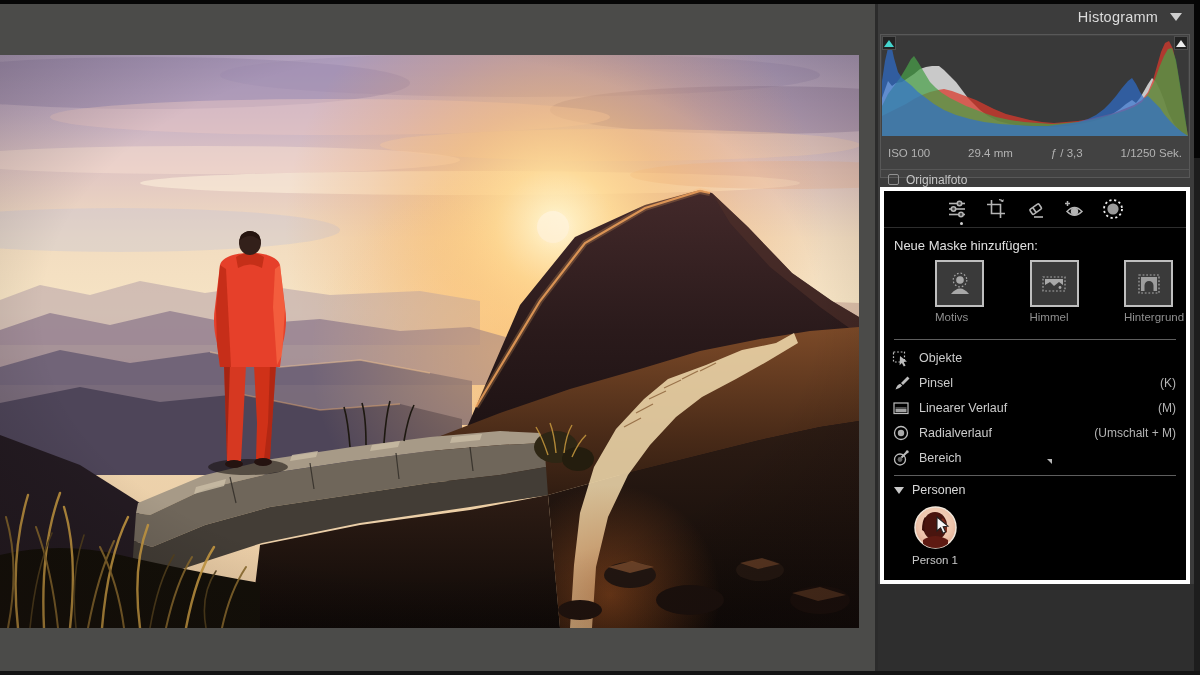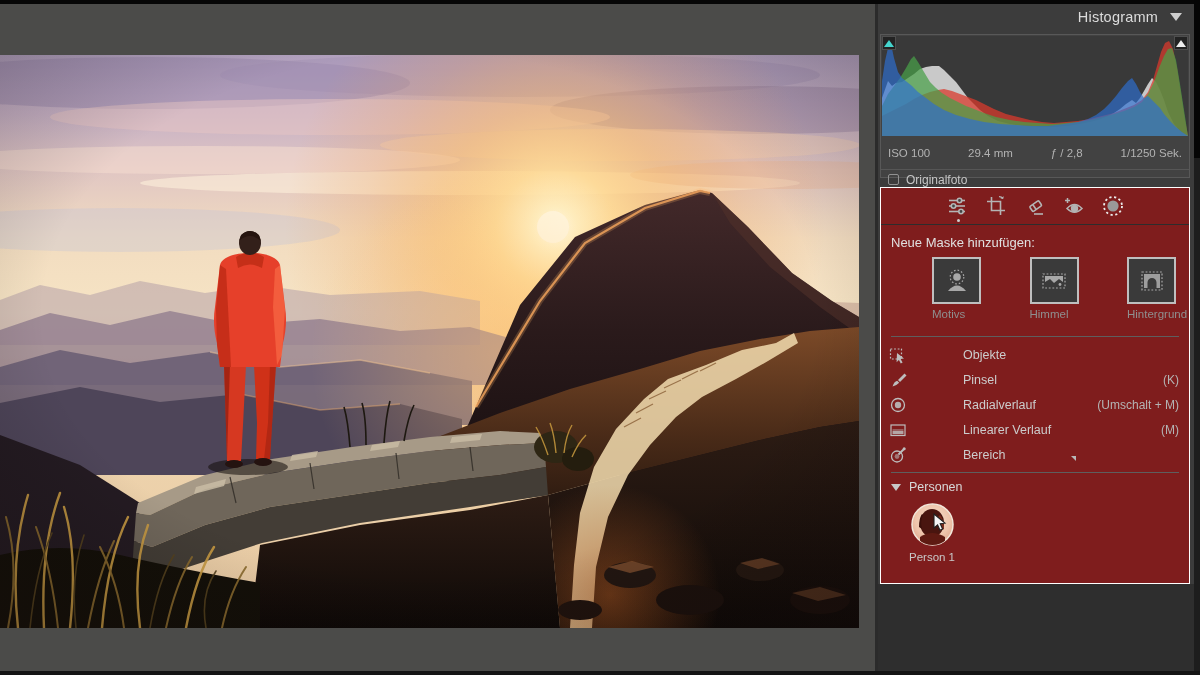--- a/index.html
+++ b/index.html
@@ -41,38 +41,38 @@
   .clip-tri.white { border-bottom:7px solid #ededed; }
 
   .exif-row { display:flex; justify-content:space-between; align-items:center;
               padding:16px 7px; height:19px; color:#b2b2b2; font-size:11.5px; }
   .orig-row { border-top:1px solid #565656; height:20px; display:flex; align-items:center;
               padding:2px 7px; color:#c6c6c6; font-size:12px; }
   .checkbox { width:11px; height:11px; border:1px solid #919191; border-radius:2px;
               margin-right:7px; background:transparent; }
 
   .masking-box { position:absolute; left:2px; top:183px; width:310px; height:397px;
-                 background:#7f1d1d; border:1px solid #ffffff; }
+                 background:#000000; border:4px solid #ffffff; }
   .tools-row { position:relative; height:37px; display:flex; align-items:center; justify-content:center;
                gap:17px; border-bottom:1px solid #2d2d2d; }
   .tool-btn { width:22px; height:22px; display:flex; align-items:center; justify-content:center; }
   .active-dot { position:absolute; left:76px; top:31px; width:3px; height:3px; border-radius:50%; background:#cfcfcf; }
 
   .add-label { margin:10px 0 0 10px; color:#e0e0e0; font-size:13px; }
   .mask-buttons { display:flex; justify-content:space-between; padding:0 32px 0 31px; margin-top:7px; }
   .mask-btn-wrap { width:50px; text-align:center;padding-left:20px; }
   .mask-btn { width:49px; height:47px; border:2px solid #bfbfbf; background:#3a3a3a;
               display:flex; align-items:center; justify-content:center; }
   .mask-btn-label { margin-top:4px; color:#8f8f8f; font-size:11.5px; }
 
   .hr { border:none; border-top:1px solid #5e5e5e; margin:16px 10px 0 10px; }
   .hr2 { border:none; border-top:1px solid #5e5e5e; margin:5px 10px 0 10px; }
 
   .tool-list { padding:5px 10px 0 8px; }
-  .tool-row { height:25px; display:flex; align-items:center;gap:47px; }
+  .tool-row { height:25px; display:flex; align-items:center; }
   .tool-ic { width:18px; height:18px; margin-right:9px; flex:none; display:flex; align-items:center; justify-content:center; }
   .tool-label { flex:1; color:#cccccc; font-size:12.5px; }
   .tool-shortcut { color:#b4b4b4; font-size:12px; }
   .flyout-tri { width:0; height:0; border-left:5px solid transparent; border-top:5px solid #b8b8b8;
                 margin-left:4px; transform:translateY(4px); }
 
   .people-section { padding:7px 10px 0 10px; }
   .people-header { display:flex; align-items:center; }
   .tri-small { width:0; height:0; border-left:5px solid transparent; border-right:5px solid transparent;
                border-top:7px solid #c8c8c8; margin-right:8px; }
@@ -305,21 +305,21 @@
         <div class="clip-box clip-left">
             <span class="clip-tri cyan"></span>
           </div>
         <div class="clip-box clip-right">
             <span class="clip-tri white"></span>
           </div>
       </div>
       <div class="exif-row">
         <span>ISO 100</span>
         <span>29.4 mm</span>
-        <span>ƒ / 2,8</span>
+        <span>ƒ / 3,3</span>
         <span>1/1250 Sek.</span>
       </div>
       <div class="orig-row">
         <span class="checkbox"></span>
         <span>Originalfoto</span>
       </div>
     </div>
 
     <div class="masking-box">
 
@@ -421,37 +421,37 @@
               <path d="M15.5,2.5 L9,9 l2,2 6.5,-6.5 Z" fill="#bdbdbd"></path>
               <path d="M8.2,9.8 q-3.2,0.8 -4.6,5.6 q4.8,-1.4 6.6,-3.6 Z" fill="#bdbdbd"></path>
             </svg>
           </span>
           <span class="tool-label">Pinsel</span>
           <span class="tool-shortcut">(K)</span>
         </div>
         <div class="tool-row">
           <span class="tool-ic">
             <svg width="18" height="18" viewBox="0 0 18 18">
+              <rect x="2" y="4" width="14" height="10.5" fill="none" stroke="#bdbdbd" stroke-width="1.2"></rect>
+              <rect x="3.5" y="10" width="11" height="3.2" fill="#bdbdbd" opacity="0.85"></rect>
+              <rect x="3.5" y="8" width="11" height="2" fill="#bdbdbd" opacity="0.4"></rect>
+            </svg>
+          </span>
+          <span class="tool-label">Linearer Verlauf</span>
+          <span class="tool-shortcut">(M)</span>
+        </div>
+        <div class="tool-row">
+          <span class="tool-ic">
+            <svg width="18" height="18" viewBox="0 0 18 18">
               <circle cx="9" cy="9" r="6.5" fill="none" stroke="#bdbdbd" stroke-width="1.3"></circle>
               <circle cx="9" cy="9" r="3.2" fill="#bdbdbd" opacity="0.9"></circle>
             </svg>
           </span>
           <span class="tool-label">Radialverlauf</span>
           <span class="tool-shortcut">(Umschalt + M)</span>
-        </div>
-        <div class="tool-row">
-          <span class="tool-ic">
-            <svg width="18" height="18" viewBox="0 0 18 18">
-              <rect x="2" y="4" width="14" height="10.5" fill="none" stroke="#bdbdbd" stroke-width="1.2"></rect>
-              <rect x="3.5" y="10" width="11" height="3.2" fill="#bdbdbd" opacity="0.85"></rect>
-              <rect x="3.5" y="8" width="11" height="2" fill="#bdbdbd" opacity="0.4"></rect>
-            </svg>
-          </span>
-          <span class="tool-label">Linearer Verlauf</span>
-          <span class="tool-shortcut">(M)</span>
         </div>
         <div class="tool-row">
           <span class="tool-ic">
             <svg width="18" height="18" viewBox="0 0 18 18">
               <circle cx="8" cy="10.5" r="5.5" fill="none" stroke="#bdbdbd" stroke-width="1.3"></circle>
               <circle cx="8" cy="10.5" r="2.4" fill="#bdbdbd" opacity="0.55"></circle>
               <line x1="15.5" y1="2.5" x2="9.5" y2="8.5" stroke="#bdbdbd" stroke-width="2"></line>
               <circle cx="15.2" cy="2.8" r="1.5" fill="#bdbdbd"></circle>
             </svg>
           </span>

